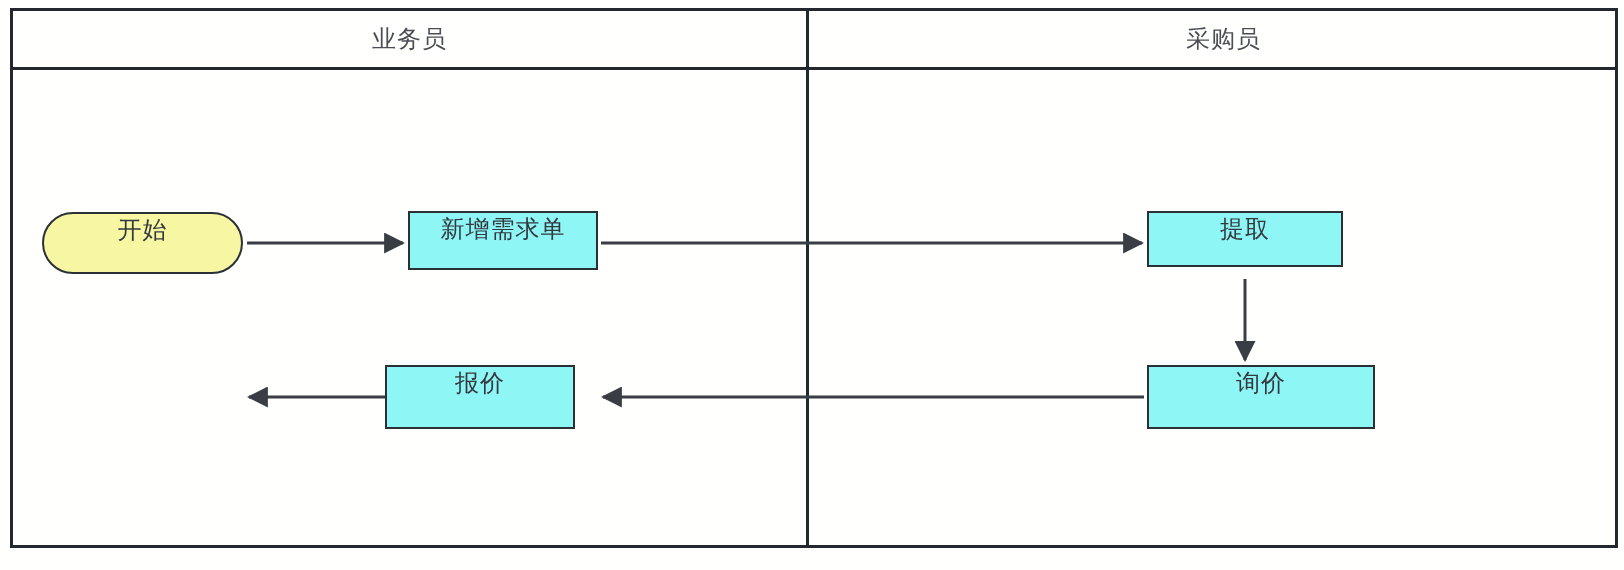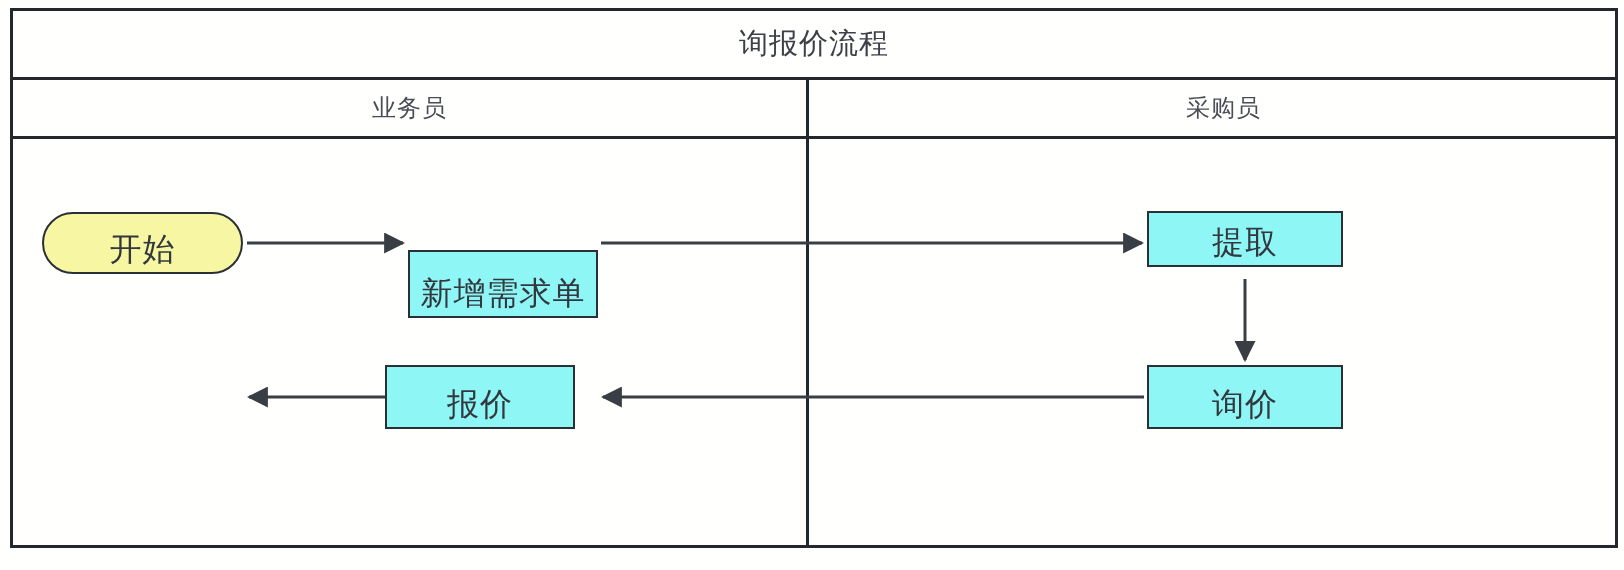--- a/index.html
+++ b/index.html
@@ -24,49 +24,46 @@
   .lane-body-row { flex: 1; display: flex; }
   .col-left  { width: 796px; border-right: 3px solid #23282e; }
   .col-right { flex: 1; padding-left: 23px; }
   .lane-header-row .col-left, .lane-header-row .col-right {
     display: flex; align-items: center; justify-content: center;
   }
   .lane-header-row span { font-size: 24px; color: #4a4e54; letter-spacing: 1px; }
 
   
   .node {
-    position: absolute; display: flex; align-items: flex-end; justify-content: center;
-    font-size: 32px; color: #33383e; letter-spacing: 1px;
+    position: absolute; display: flex; align-items: flex-start; justify-content: center;
+    font-size: 24px; color: #33383e; letter-spacing: 1px;
   }
   .node.terminal {
     background: #f7f7a3; border: 2.5px solid #2b3036; border-radius: 31px;
   }
   .node.process {
     background: #8ff6f6; border: 2.5px solid #2b3036;
   }
 
   #n-start   { left: 42px;  top: 212px; width: 201px; height: 62px; }
-  #n-add     { left: 408px; top: 211px; width: 190px; height: 68px; margin-top: 39px; }
+  #n-add     { left: 408px; top: 211px; width: 190px; height: 59px; }
   #n-extract { left: 1147px;top: 211px; width: 196px; height: 56px; }
-  #n-inquiry { left: 1147px;top: 365px; width: 196px; height: 64px; }
+  #n-inquiry { left: 1147px;top: 365px; width: 228px; height: 64px; }
   #n-quote   { left: 385px; top: 365px; width: 190px; height: 64px; }
   #n-end     { left: 43px;  top: 366px; width: 201px; height: 62px; }
 
   .edges-svg { position: absolute; left: 0; top: 0; pointer-events: none; }
   .edges-svg line { stroke: #393e44; stroke-width: 3; }
 </style>
 </head>
 <body>
 
 <div class="canvas">
 
   <div class="frame">
-    <div class="title-row">
-      <span>询报价流程</span>
-    </div>
     <div class="lane-header-row">
       <div class="col-left">
         <span>业务员</span>
       </div>
       <div class="col-right">
         <span>采购员</span>
       </div>
     </div>
     <div class="lane-body-row">
       <div class="col-left"></div>

